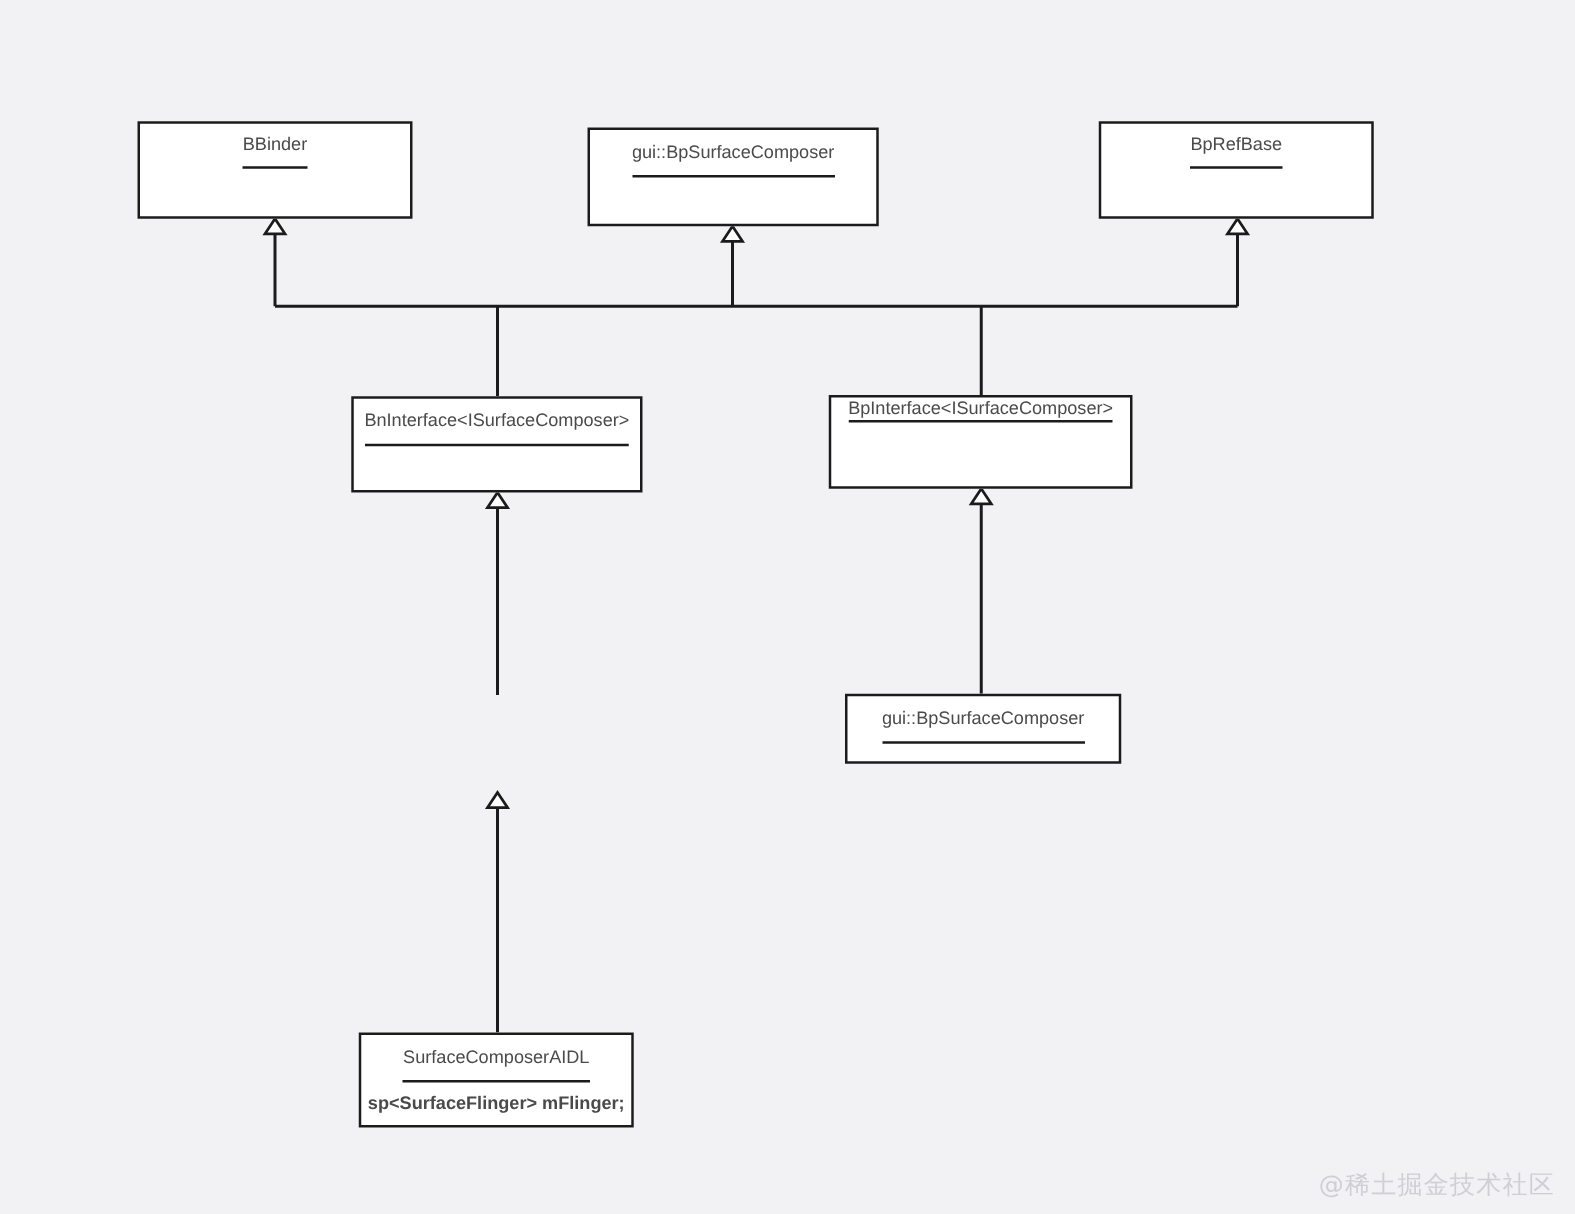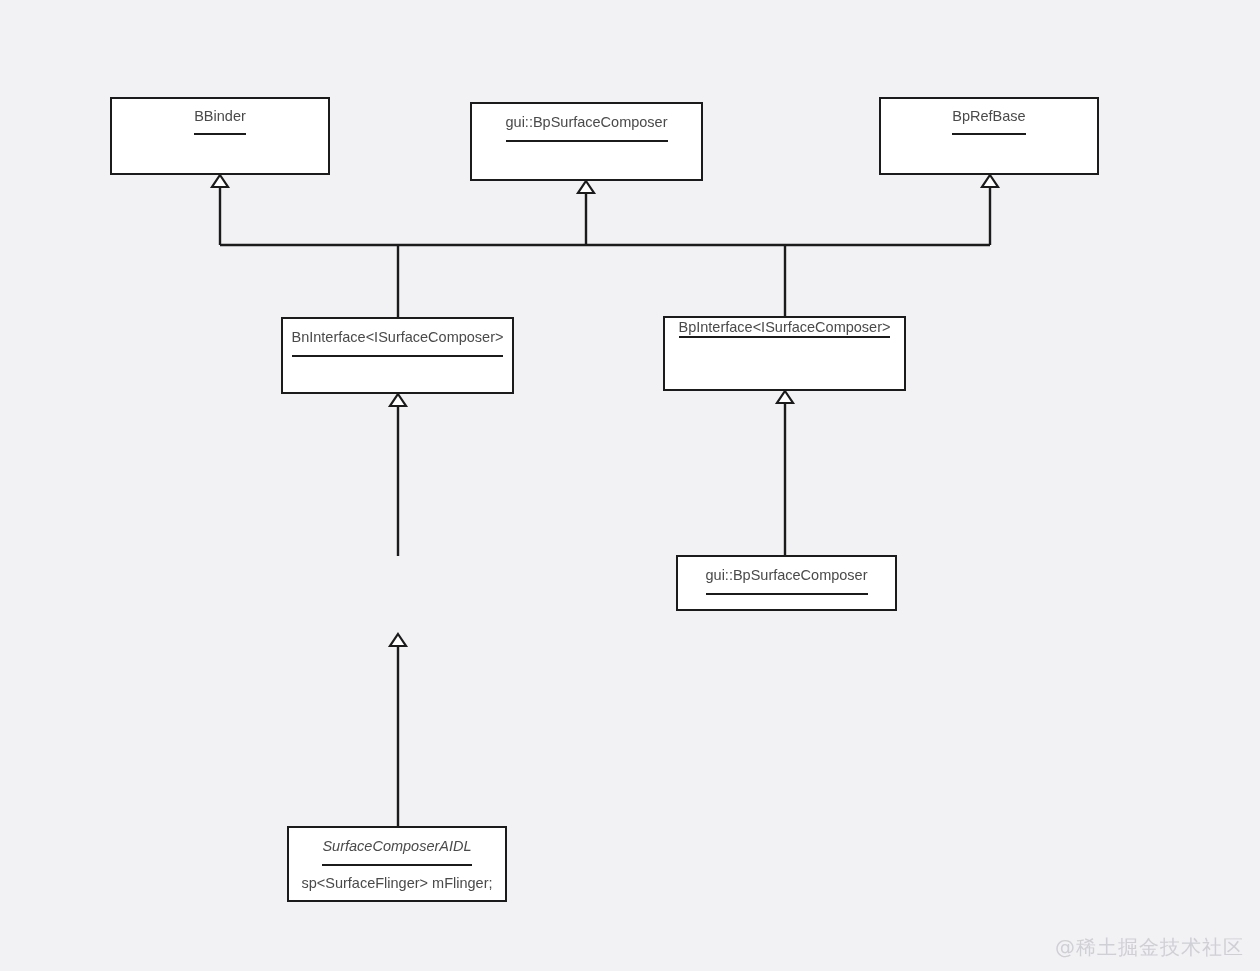--- a/index.html
+++ b/index.html
@@ -50,20 +50,21 @@
     white-space: nowrap;
     overflow: hidden;
   }
   .uml-members {
     box-sizing: border-box;
     flex: 1;
     display: flex;
     flex-direction: column;
     justify-content: center;
     padding: 0 2px;
+    font-weight: bold;
   }
   .uml-member {
     color: #4a4a4a;
     font-size: 14.5px;
     line-height: 1.25;
     text-align: left;
     white-space: nowrap;
   }
   .watermark {
     position: absolute;
@@ -138,21 +139,21 @@
     <div class="uml-members"></div>
   </div>
 
 
   <div class="uml-class" style="left:676px; top:555px; width:221px; height:56px;">
     <div class="uml-name" style="height:38px;">gui::BpSurfaceComposer</div>
     <div class="uml-members"></div>
   </div>
 
   <div class="uml-class" style="left:287px; top:826px; width:220px; height:76px;">
-    <div class="uml-name" style="height:38px;font-style:italic;">SurfaceComposerAIDL</div>
+    <div class="uml-name" style="height:38px;">SurfaceComposerAIDL</div>
     <div class="uml-members">
       <div class="uml-member">sp&lt;SurfaceFlinger&gt; mFlinger;</div>
     </div>
   </div>
 
   <div class="watermark">@稀土掘金技术社区</div>
 
 </div>
 
 </body></html>

